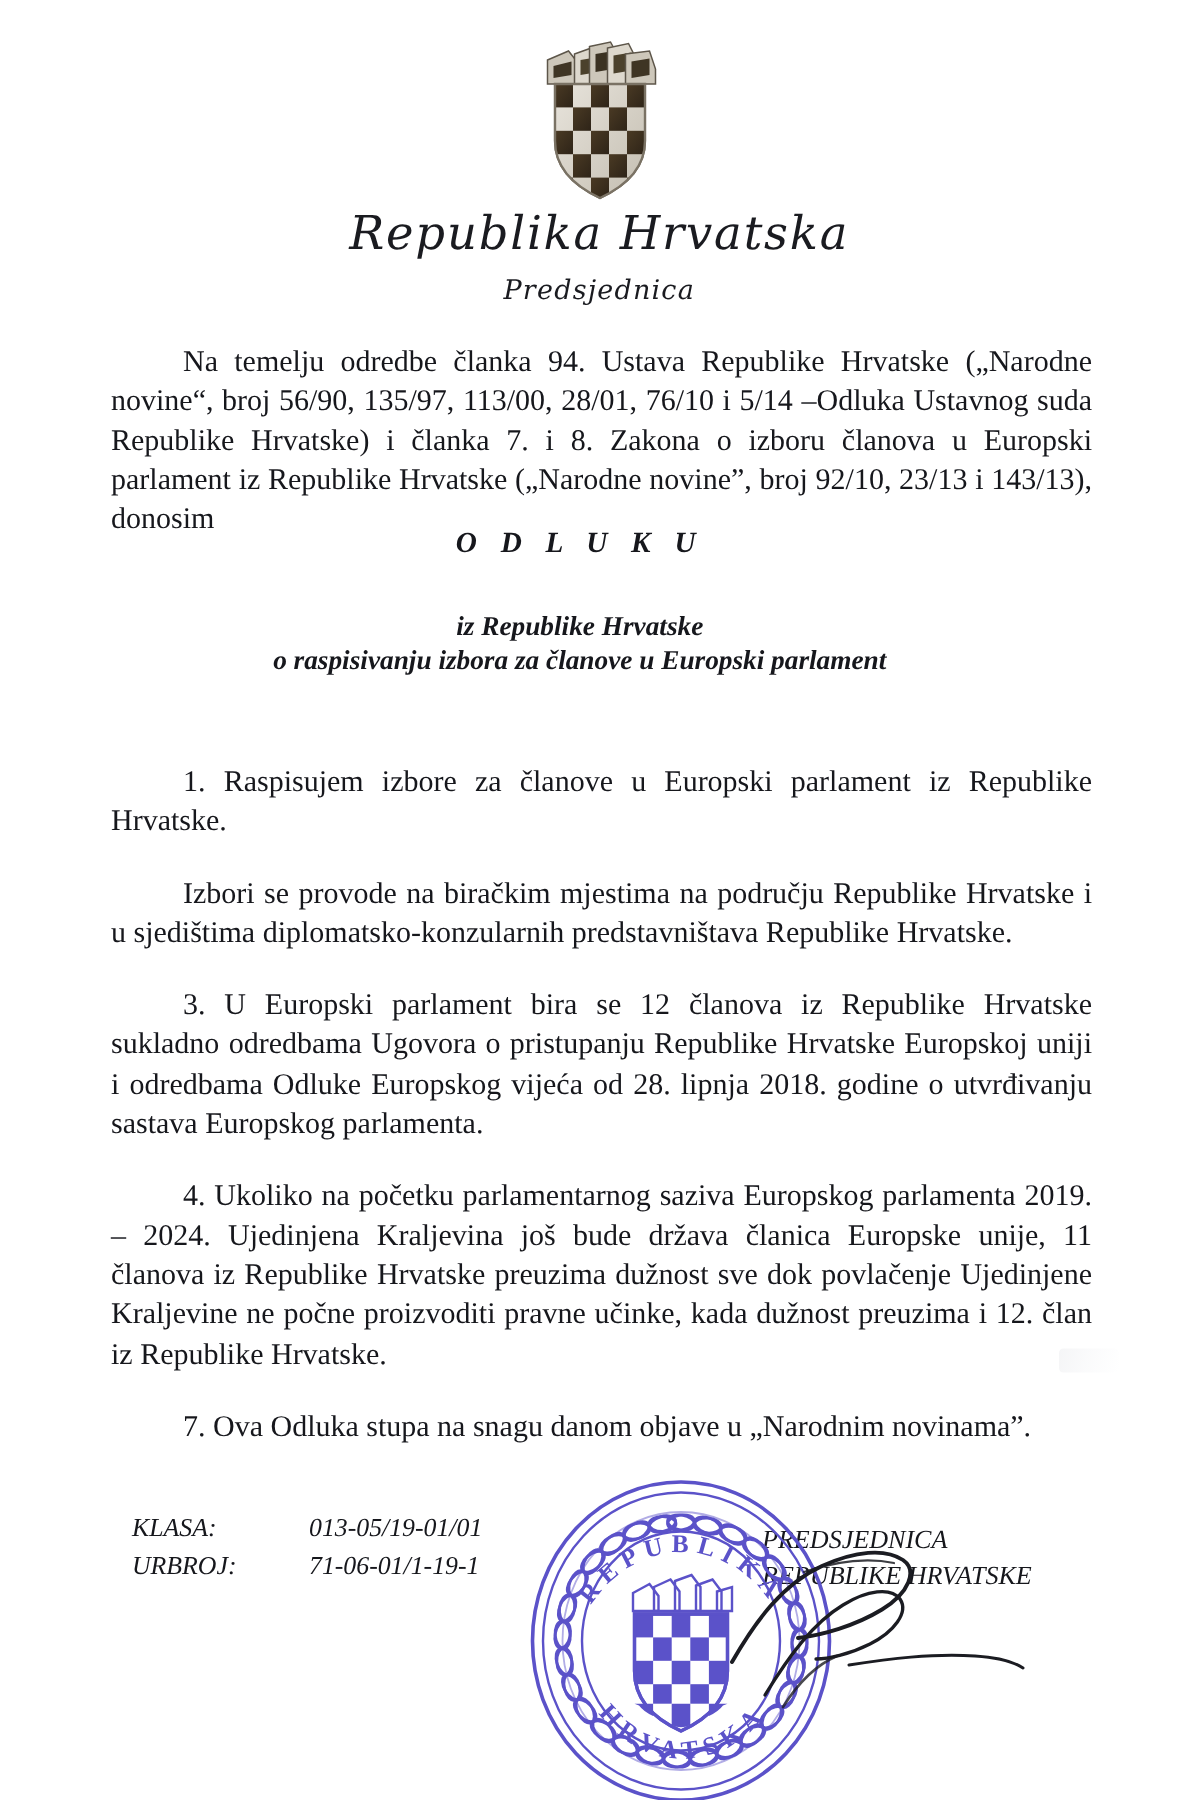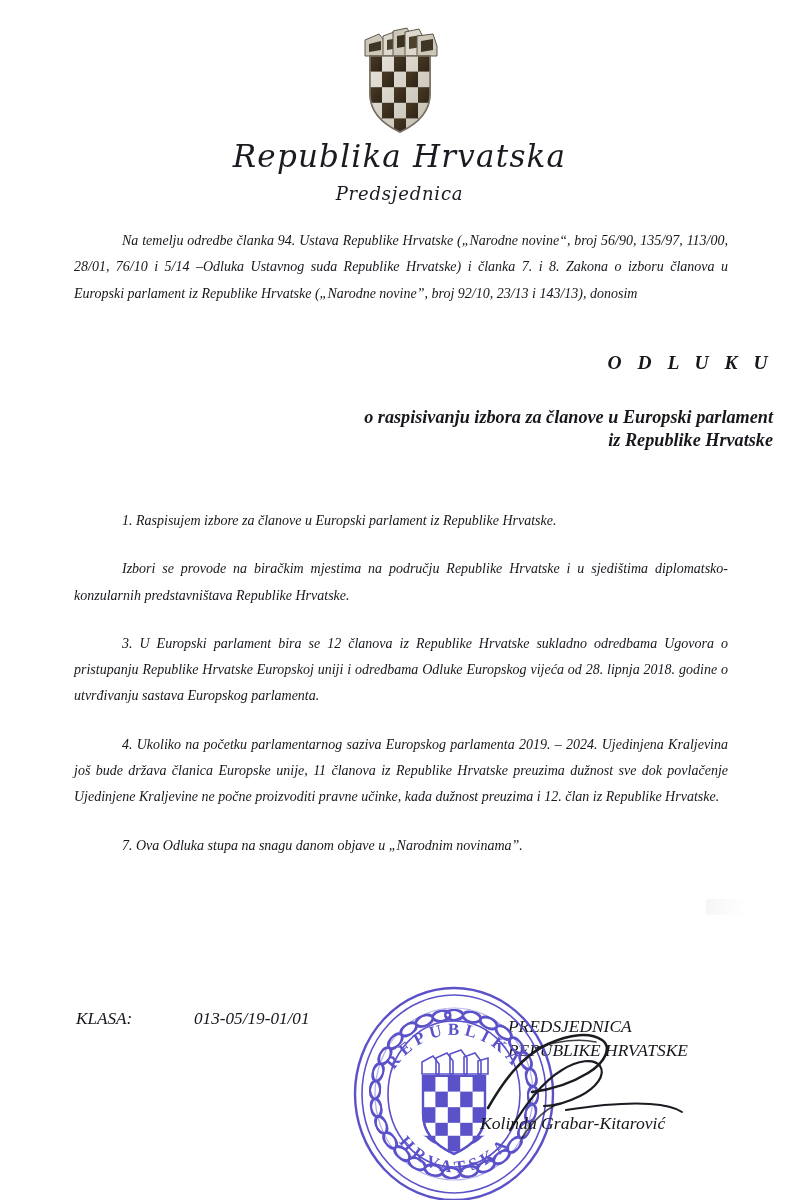--- a/index.html
+++ b/index.html
@@ -63,38 +63,37 @@
 
   
   .body-area {
     position: absolute;
     left: 74px;
     top: 228px;
     width: 654px;
   }
   p.para {
     margin: 0 0 0 0;
-    font-style: italic;
-    font-size: 14px;
+    font-size: 20px;
     line-height: 26.3px;
     text-align: justify;
     text-indent: 48px;
     color: #16171c;
     -webkit-hyphens: none;
     hyphens: none;
   }
   p.para.gap-md { margin-top: 22px; }
 
   
   .title-block {
     position: absolute;
     left: 0;
     top: 352px;
     width: 773px;
-    text-align: right;
+    text-align: center;
   }
   .odluku {
     font-weight: bold;
     font-style: italic;
     font-size: 19.5px;
     letter-spacing: 5.5px;
     color: #16171c;
   }
   .subtitle {
     margin-top: 32px;
@@ -115,21 +114,21 @@
   }
   .footer-left {
     position: absolute;
     left: 76px;
     top: 0;
     font-style: italic;
     font-size: 17.2px;
     line-height: 25px;
     color: #16171c;
   }
-  .fl-row { display: flex; }
+  .fl-row { display: flex; margin-left: 12px; }
   .fl-label { width: 118px; }
   .fl-value { white-space: nowrap; }
   .fl-spacer { height: 26px; }
 
   .footer-right {
     position: absolute;
     left: 508px;
     top: 8px;
     font-style: italic;
     font-size: 17.4px;
@@ -245,41 +244,45 @@
     <div class="script-sub">Predsjednica</div>
   </div>
 
   <div class="body-area" style="top:228px;">
     <p class="para">Na temelju odredbe članka 94. Ustava Republike Hrvatske („Narodne novine“, broj 56/90, 135/97, 113/00, 28/01, 76/10 i 5/14 –Odluka Ustavnog suda Republike Hrvatske) i članka 7. i 8. Zakona o izboru članova u Europski parlament iz Republike Hrvatske („Narodne novine”, broj 92/10, 23/13 i 143/13), donosim</p>
   </div>
 
   <div class="title-block">
     <div class="odluku">O D L U K U</div>
     <div class="subtitle">
+      <div>iz Republike Hrvatske</div>
       <div>o raspisivanju izbora za članove u Europski parlament</div>
-      <div>iz Republike Hrvatske</div>
     </div>
   </div>
 
   <div class="body-area" style="top:508px;">
     <p class="para">1. Raspisujem izbore za članove u Europski parlament iz Republike Hrvatske.</p>
     <p class="para gap-md">Izbori se provode na biračkim mjestima na području Republike Hrvatske i u sjedištima diplomatsko-konzularnih predstavništava Republike Hrvatske.</p>
     <p class="para gap-md">3. U Europski parlament bira se 12 članova iz Republike Hrvatske sukladno odredbama Ugovora o pristupanju Republike Hrvatske Europskoj uniji i odredbama Odluke Europskog vijeća od 28. lipnja 2018. godine o utvrđivanju sastava Europskog parlamenta.</p>
     <p class="para gap-md">4. Ukoliko na početku parlamentarnog saziva Europskog parlamenta 2019. – 2024. Ujedinjena Kraljevina još bude država članica Europske unije, 11 članova iz Republike Hrvatske preuzima dužnost sve dok povlačenje Ujedinjene Kraljevine ne počne proizvoditi pravne učinke, kada dužnost preuzima i 12. član iz Republike Hrvatske.</p>
     <p class="para gap-md">7. Ova Odluka stupa na snagu danom objave u „Narodnim novinama”.</p>
   </div>
 
   <div class="scan-artifact"></div>
 
   <div class="footer">
 
     <div class="footer-left">
       <div class="fl-row">
         <span class="fl-label">KLASA:</span>
         <span class="fl-value">013-05/19-01/01</span>
+      </div>
+      <div class="fl-row">
+        <span class="fl-label">URBROJ:</span>
+        <span class="fl-value">71-06-01/1-19-1</span>
       </div>
       <div class="fl-spacer"></div>
     </div>
 
     <div class="footer-right">
       <div>PREDSJEDNICA</div>
       <div>REPUBLIKE HRVATSKE</div>
     </div>
   </div>
 
@@ -470,15 +473,14 @@
                  C142 29, 136 44, 118 55 C100 66, 78 72, 62 74" stroke-width="2.6"></path>
         <path d="M40 112 C56 86, 72 64, 92 52 C108 42, 124 40, 130 48
                  C136 57, 126 70, 110 78 C96 85, 82 88, 74 88" stroke-width="2.2"></path>
         <path d="M96 92 C122 88, 152 84, 180 86 C196 87, 206 90, 212 94" stroke-width="2.0"></path>
         <path d="M66 30 C84 24, 106 20, 126 24" stroke-width="1.5" opacity="0.85"></path>
         <path d="M52 120 C62 104, 74 92, 88 86" stroke-width="1.8" opacity="0.8"></path>
       </g>
     </svg>
   </div>
 
-  <div class="sig-name">Kolinda Grabar-Kitarović</div>
 
 </div>
 
 </body></html>

